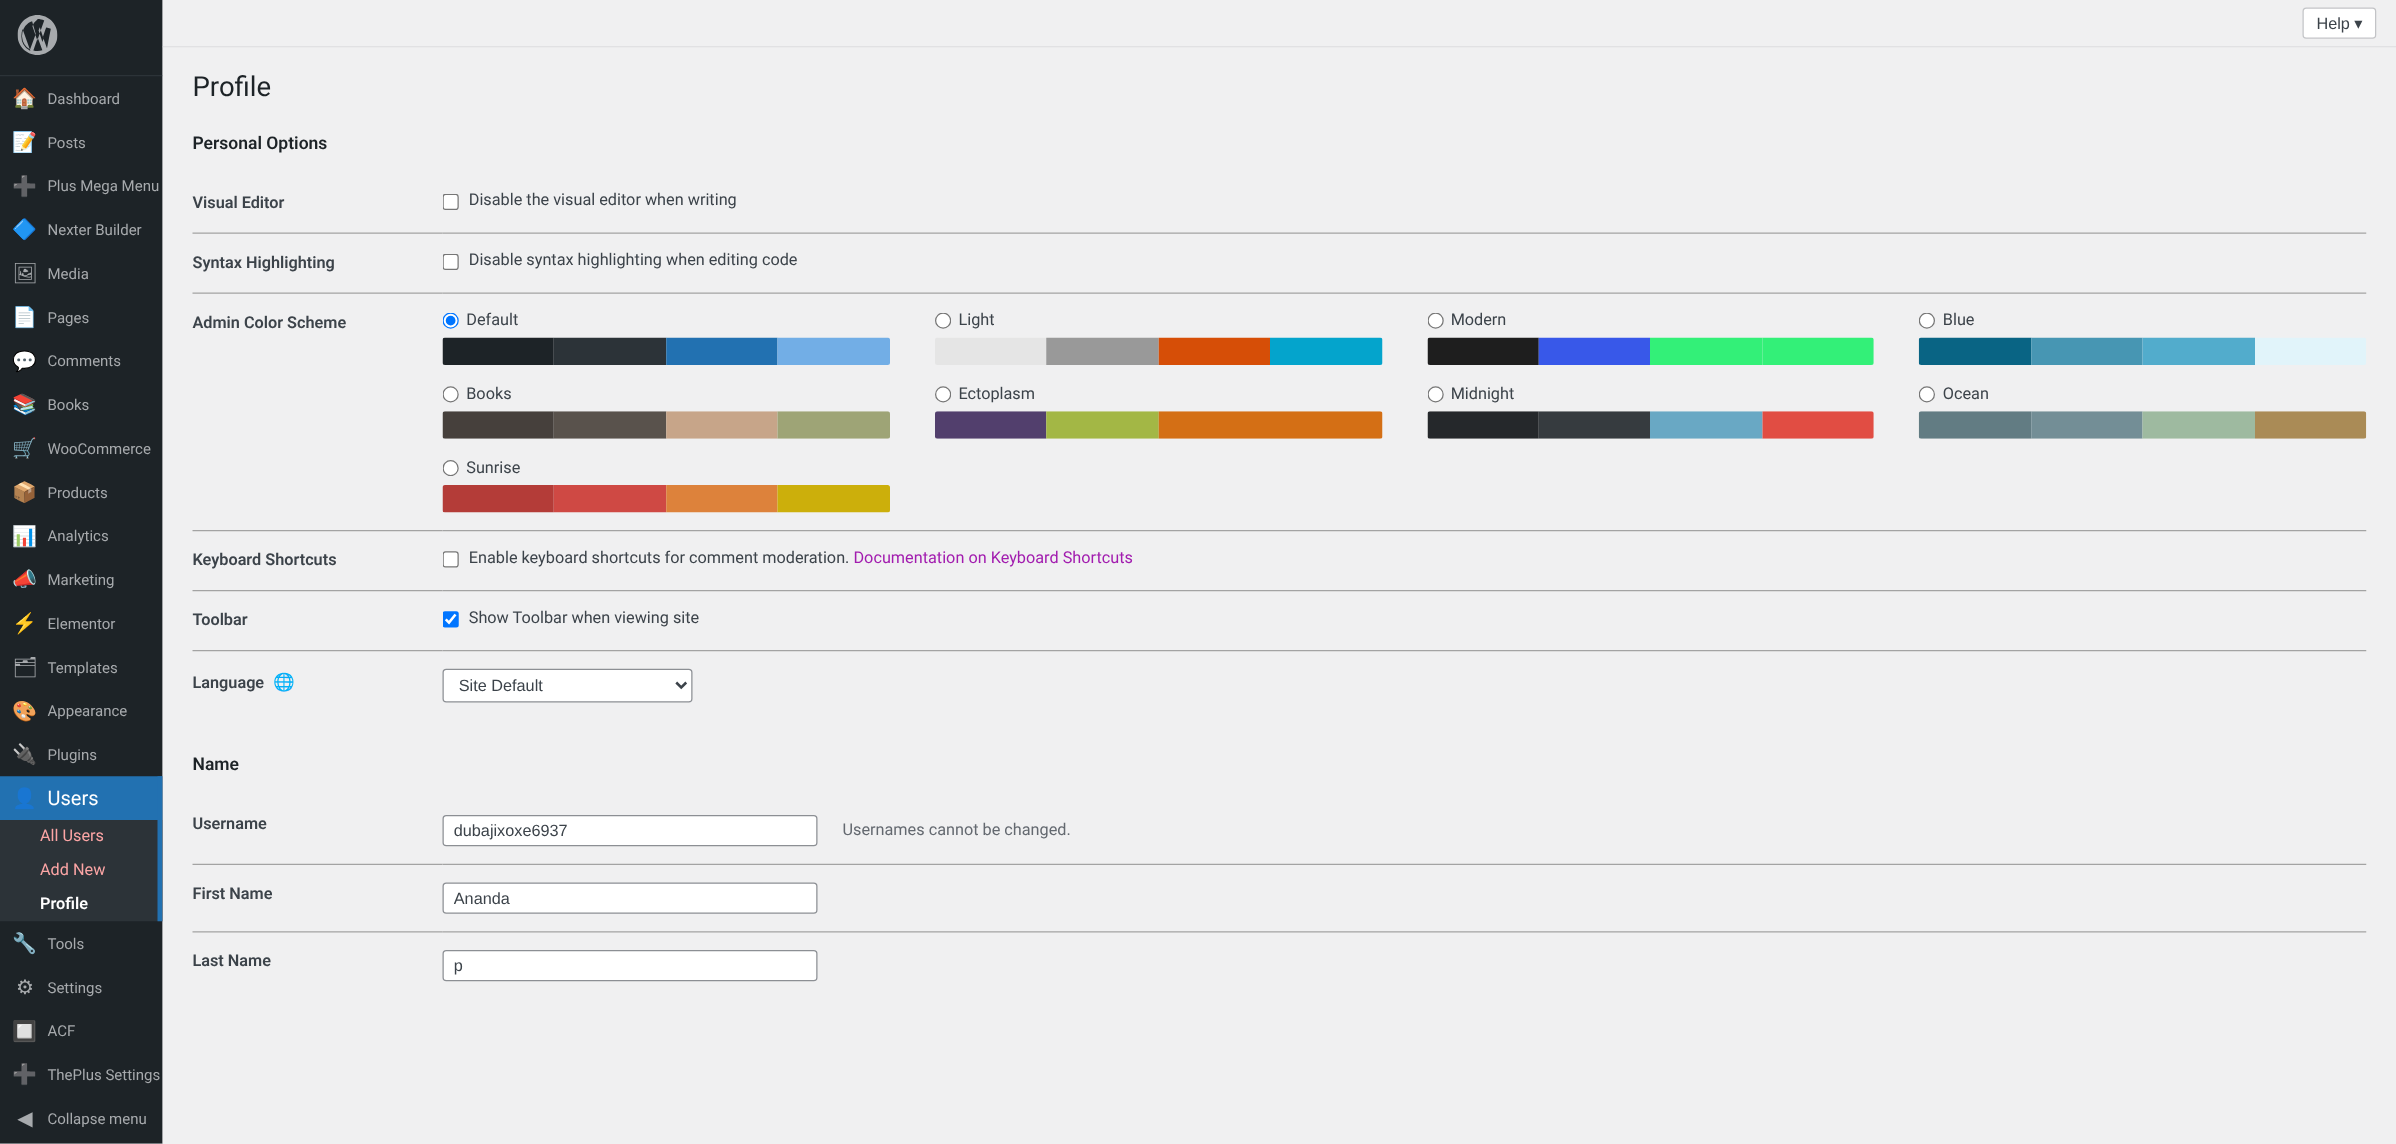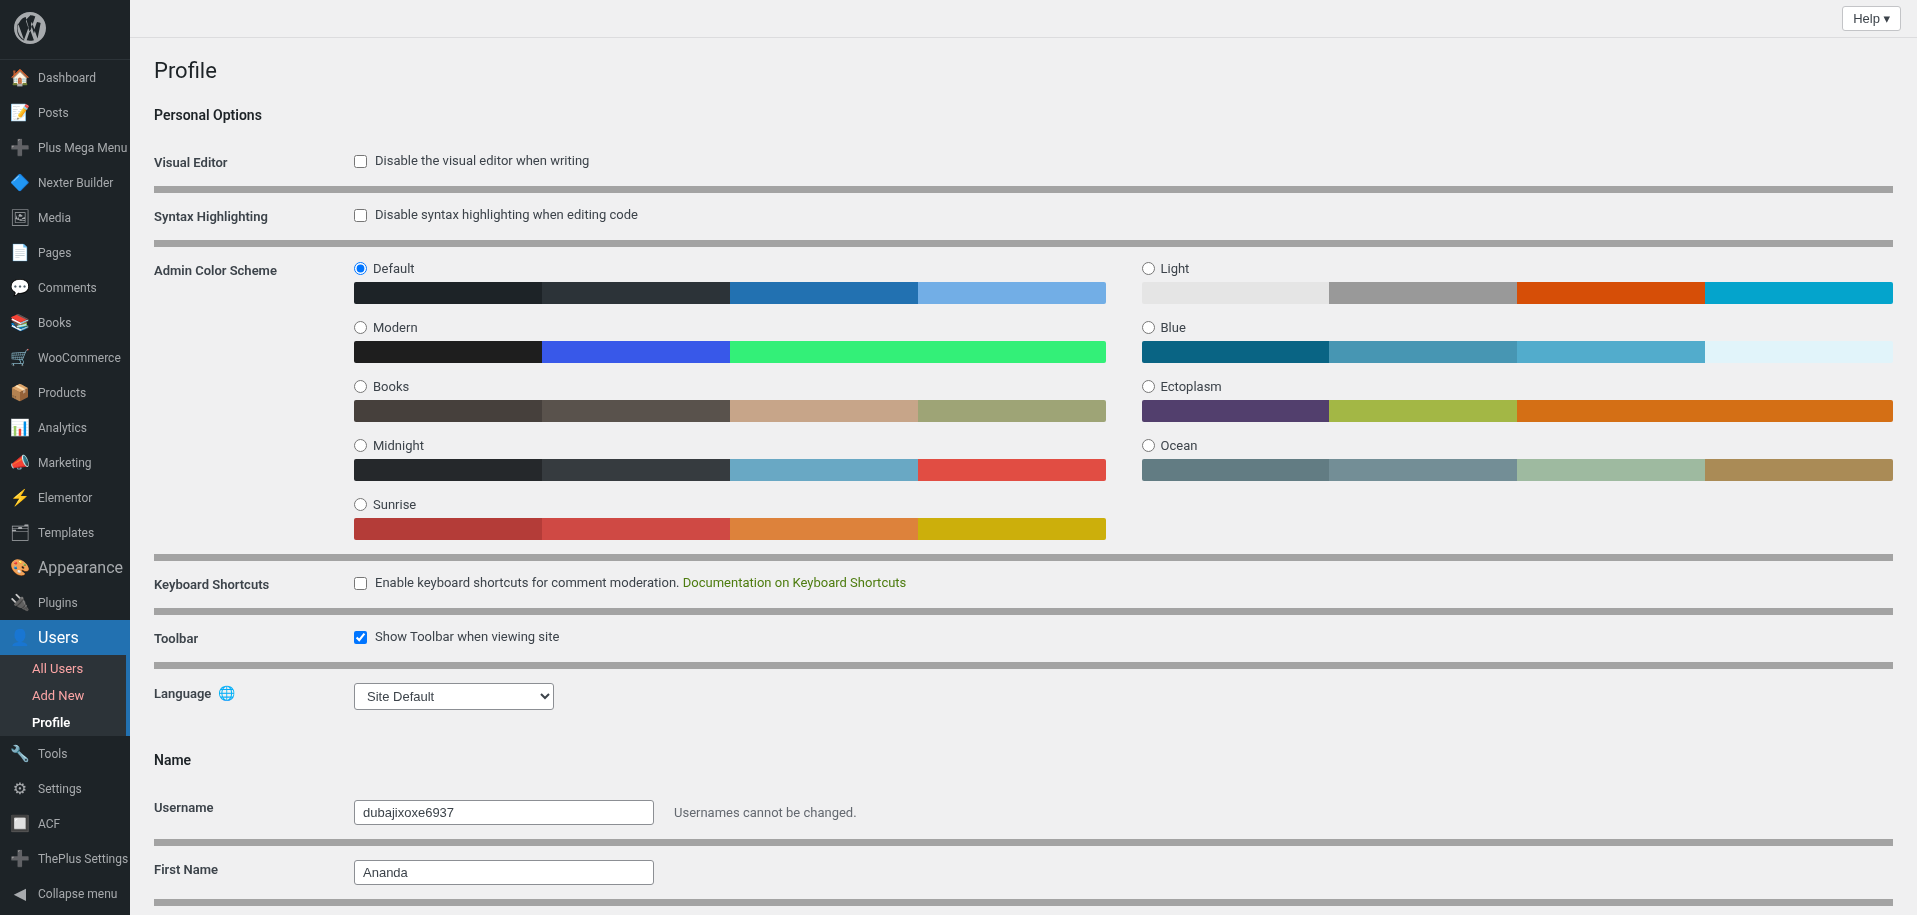--- a/index.html
+++ b/index.html
@@ -103,27 +103,27 @@
       width: 200px;
       vertical-align: top;
       padding: 16px 10px 16px 0;
       font-weight: 600;
       color: #3c434a;
     }
     .form-table tr td:last-child {
       padding: 14px 0;
       vertical-align: top;
     }
-    .form-table tr { border-top: 7px solid #a3a3a3; }
+    .form-table tr { border-top: 1px solid #a3a3a3; }
     .form-table tr:first-child { border-top: none; }
 
     
     .color-scheme-grid {
       display: grid;
-      grid-template-columns: repeat(2, 1fr);
+      grid-template-columns: repeat(4, 1fr);
       gap: 16px 36px;
     }
     .color-scheme-option { display: flex; flex-direction: column; gap: 6px; }
     .color-scheme-label { display: flex; align-items: center; gap: 6px; font-size: 13px; }
     .color-scheme-label input[type="radio"] { margin: 0; }
     .color-swatch-bar { display: flex; height: 22px; border-radius: 2px; overflow: hidden; width: 100%; }
     .color-swatch-bar span { flex: 1; }
 
     
     input[type="text"], select {
@@ -131,21 +131,21 @@
       border-radius: 3px;
       padding: 4px 8px;
       font-size: 13px;
       color: #3c434a;
       background: #fff;
     }
     input[type="text"] { width: 300px; }
     .username-field { background: #f0f0f1; color: #646970; }
     select { width: 200px; cursor: pointer; }
     .field-note { color: #646970; font-size: 13px; margin-left: 10px; }
-    a.inline-link { color: #4d7c0f; text-decoration: none; text-align: center; }
+    a.inline-link { color: #a21caf; text-decoration: none; text-align: center; }
     .checkbox-row { display: flex; align-items: flex-start; gap: 8px; }
     .checkbox-row input[type="checkbox"] { margin-top: 2px; }
 
     
     #content::-webkit-scrollbar { width: 6px; }
     #content::-webkit-scrollbar-track { background: #f0f0f1; }
     #content::-webkit-scrollbar-thumb { background: #c3c4c7; border-radius: 3px; }
     #sidebar::-webkit-scrollbar { width: 4px; }
     #sidebar::-webkit-scrollbar-thumb { background: #2c3338; }
   </style>
@@ -239,21 +239,21 @@
       </div>
       <div class="sidebar-item-wrapper">
         <div class="sidebar-item">
           <span class="icon">🗂</span>
           <span style="font-size:12px;">Templates</span>
         </div>
       </div>
       <div class="sidebar-item-wrapper">
         <div class="sidebar-item">
           <span class="icon">🎨</span>
-          <span style="font-size:16px;">Appearance</span>
+          <span style="font-size:12px;">Appearance</span>
         </div>
       </div>
       <div class="sidebar-item-wrapper">
         <div class="sidebar-item">
           <span class="icon">🔌</span>
           <span style="font-size:12px;">Plugins</span>
         </div>
       </div>
       <div class="sidebar-item-wrapper">
         <div class="sidebar-item active">

